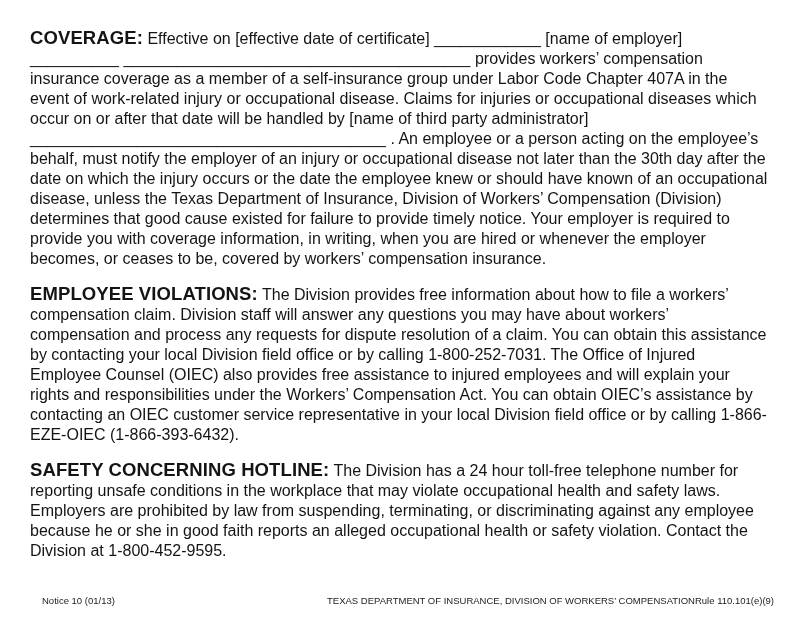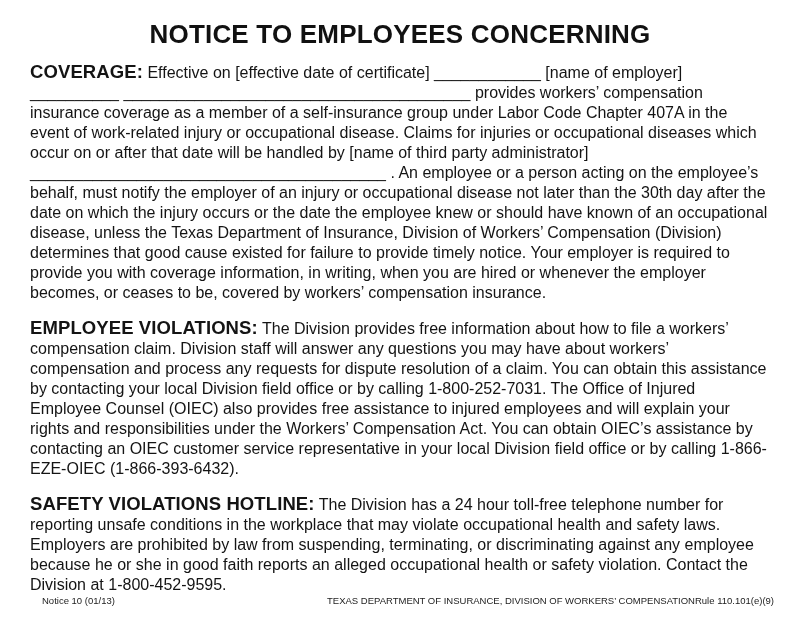--- a/index.html
+++ b/index.html
@@ -57,35 +57,34 @@
   .footer .footer-center { text-align: right; flex: 1; }
   .footer .footer-left  { white-space: nowrap; }
   .footer .footer-right { white-space: nowrap; }
 </style>
 </head>
 <body>
 
 <div class="page">
 
   <h1 class="title">
-    <span class="title-line">NOTICE TO EMPLOYEES CONCERNING</span>
   </h1>
 
   <p class="section">
     <strong class="section-heading">COVERAGE:</strong>
     <span class="section-body">Effective on [effective date of certificate] ____________ [name of employer] __________ _______________________________________ provides workers’ compensation insurance coverage as a member of a self-insurance group under Labor Code Chapter 407A in the event of work-related injury or occupational disease. Claims for injuries or occupational diseases which occur on or after that date will be handled by [name of third party administrator] ________________________________________ . An employee or a person acting on the employee’s behalf, must notify the employer of an injury or occupational disease not later than the 30th day after the date on which the injury occurs or the date the employee knew or should have known of an occupational disease, unless the Texas Department of Insurance, Division of Workers’ Compensation (Division) determines that good cause existed for failure to provide timely notice. Your employer is required to provide you with coverage information, in writing, when you are hired or whenever the employer becomes, or ceases to be, covered by workers’ compensation insurance.</span>
   </p>
 
   <p class="section">
     <strong class="section-heading">EMPLOYEE VIOLATIONS:</strong>
     <span class="section-body">The Division provides free information about how to file a workers’ compensation claim. Division staff will answer any questions you may have about workers’ compensation and process any requests for dispute resolution of a claim. You can obtain this assistance by contacting your local Division field office or by calling 1-800-252-7031. The Office of Injured Employee Counsel (OIEC) also provides free assistance to injured employees and will explain your rights and responsibilities under the Workers’ Compensation Act. You can obtain OIEC’s assistance by contacting an OIEC customer service representative in your local Division field office or by calling 1-866-EZE-OIEC (1-866-393-6432).</span>
   </p>
 
   <p class="section">
-    <strong class="section-heading">SAFETY VIOLATIONS HOTLINE:</strong>
+    <strong class="section-heading">SAFETY CONCERNING HOTLINE:</strong>
     <span class="section-body">The Division has a 24 hour toll-free telephone number for reporting unsafe conditions in the workplace that may violate occupational health and safety laws. Employers are prohibited by law from suspending, terminating, or discriminating against any employee because he or she in good faith reports an alleged occupational health or safety violation. Contact the Division at 1-800-452-9595.</span>
   </p>
 
   <div class="footer">
     <span class="footer-left">Notice 10 (01/13)</span>
     <span class="footer-center">TEXAS DEPARTMENT OF INSURANCE, DIVISION OF WORKERS’ COMPENSATION</span>
     <span class="footer-right">Rule 110.101(e)(9)</span>
   </div>
 
 </div>

